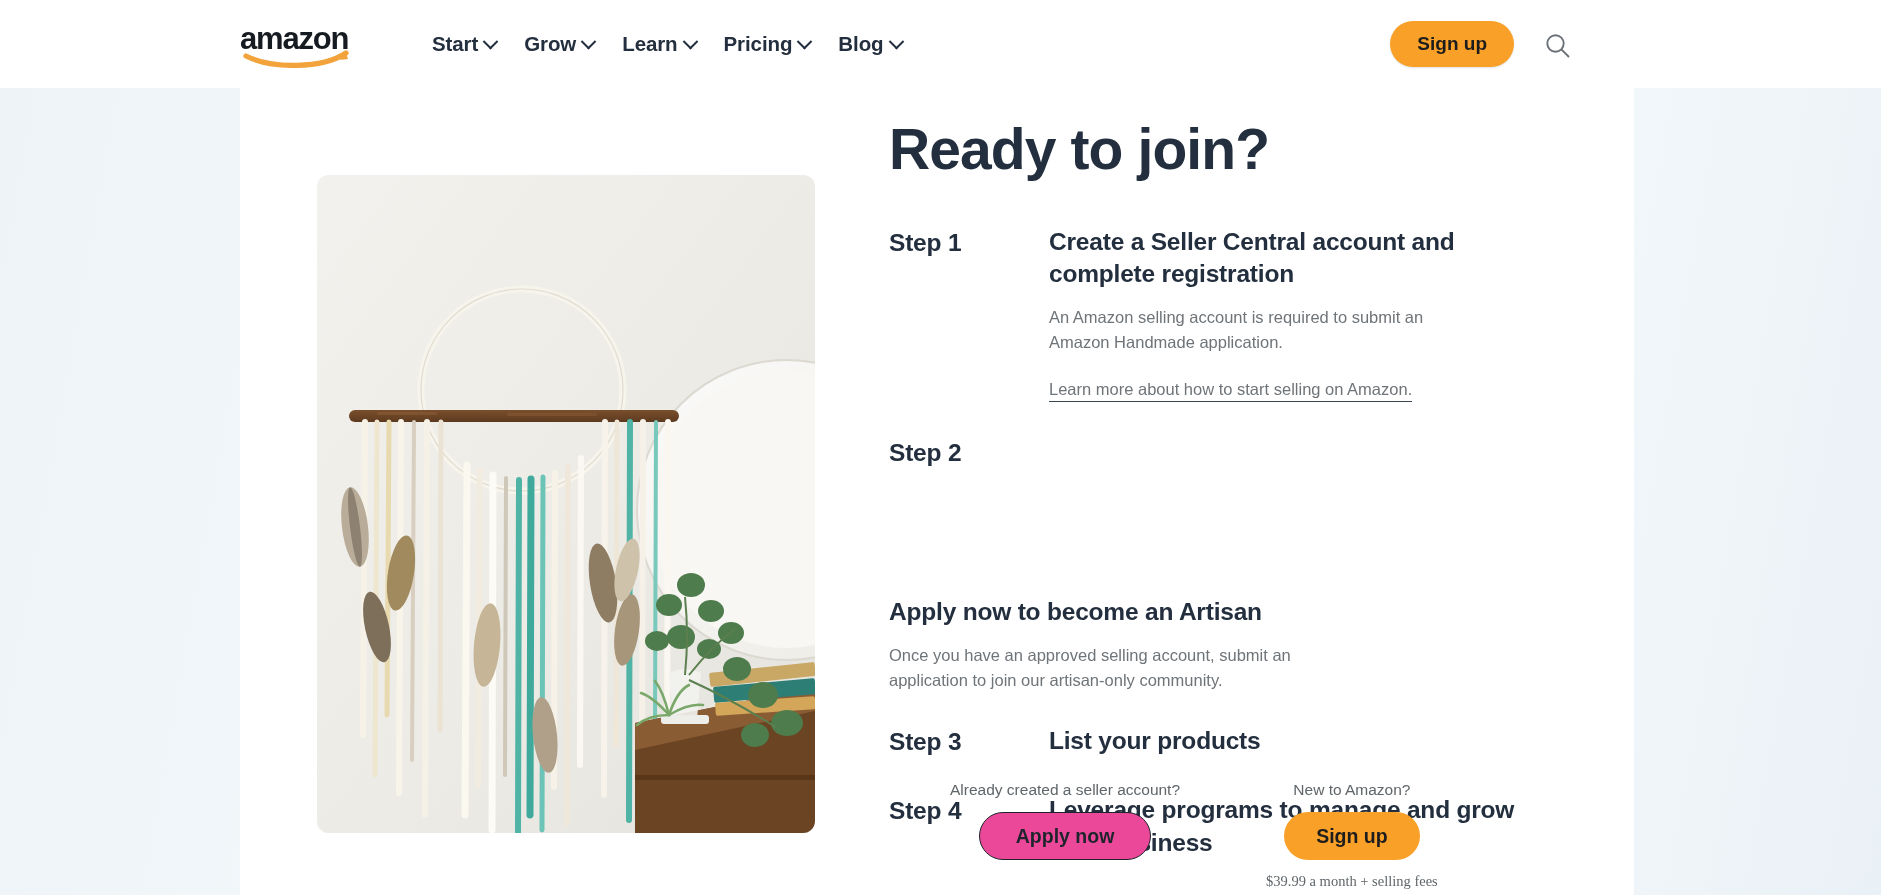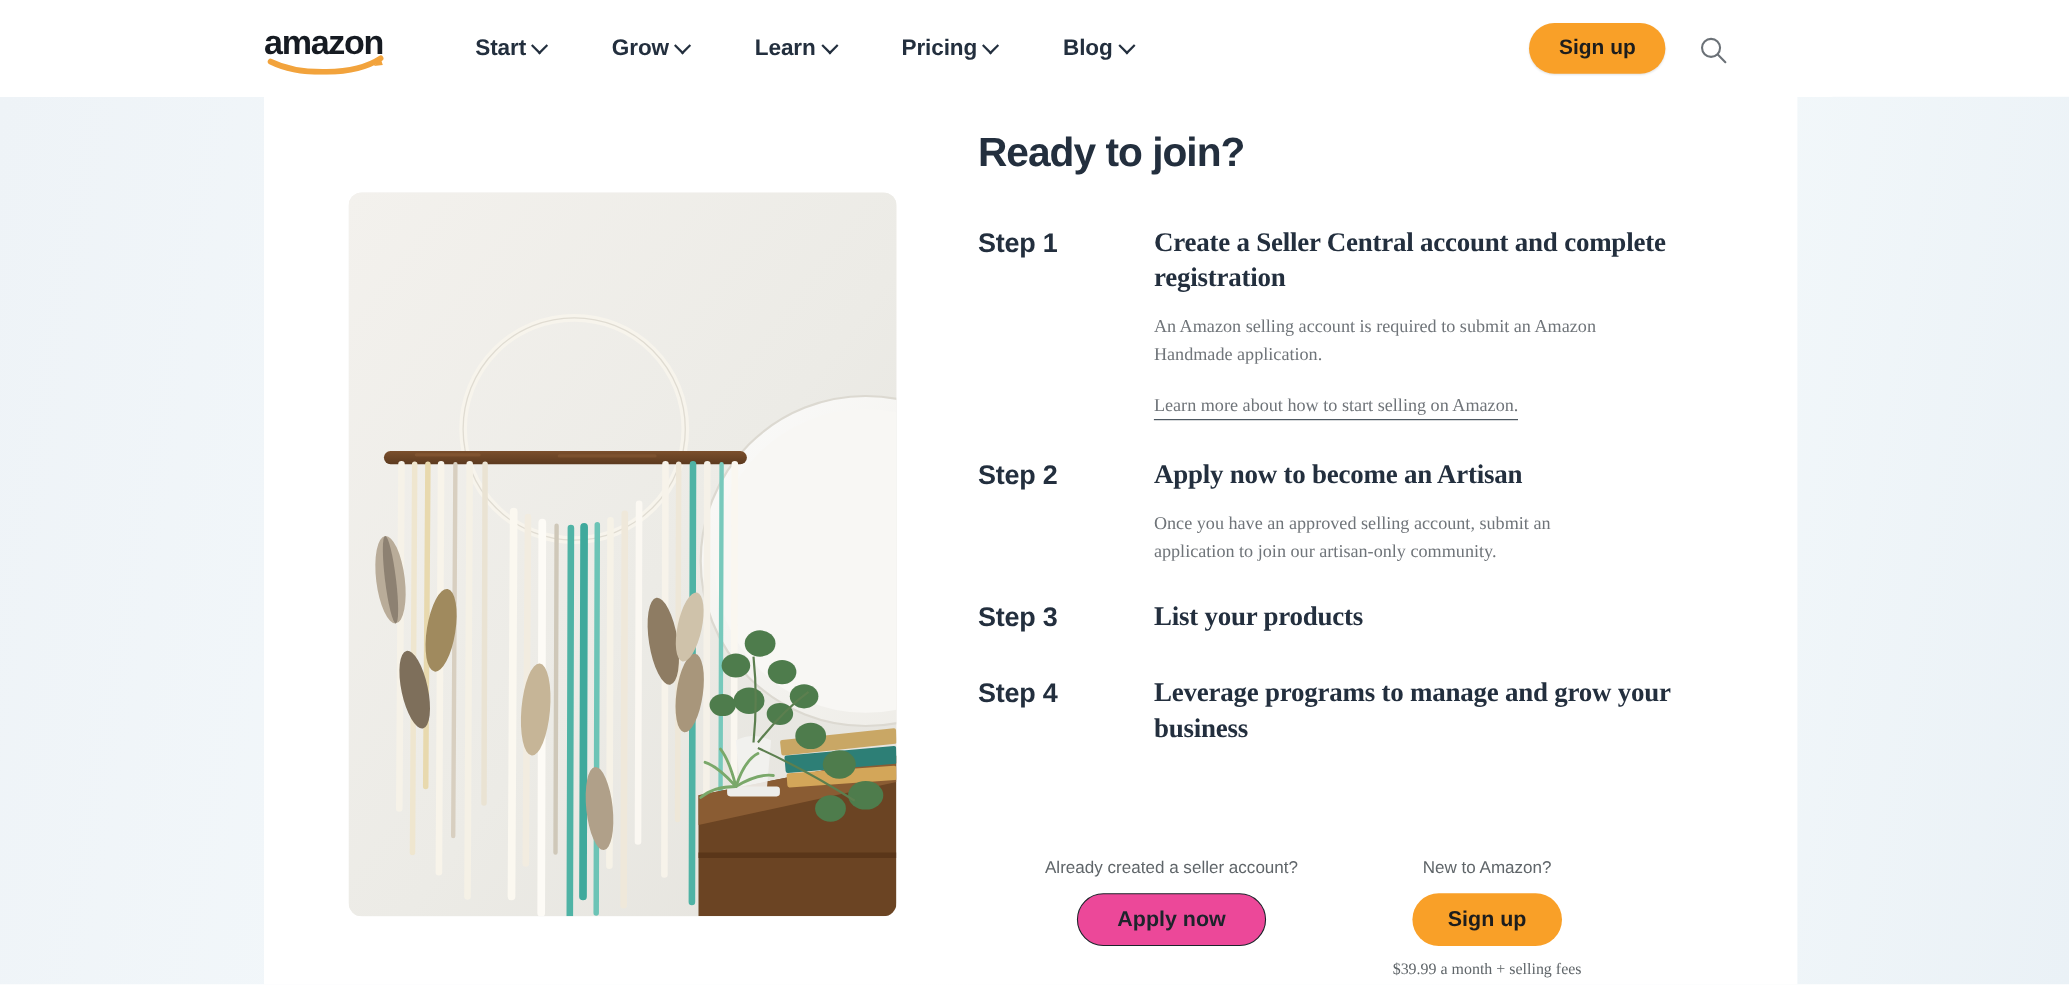--- a/index.html
+++ b/index.html
@@ -39,21 +39,21 @@
   }
   .logo-wrap svg { display: block; }
 
   .main-nav {
     position: absolute;
     left: 432px;
     top: 0;
     height: 88px;
     display: flex;
     align-items: center;
-    gap: 60px;
+    gap: 28px;
   }
   .nav-item {
     display: flex;
     align-items: center;
     gap: 7px;
     font-size: 20.5px;
     font-weight: 700;
     color: #232f3e;
     cursor: pointer;
     letter-spacing: -0.1px;
@@ -132,21 +132,21 @@
 
   
   .join-col {
     position: absolute;
     left: 889px;
     top: 120px;
     width: 640px;
   }
 
   .join-title {
-    font-size: 37px;
+    font-size: 57px;
     font-weight: 700;
     color: #232f3e;
     letter-spacing: -0.9px;
     line-height: 1.05;
     margin-bottom: 46px;
   }
 
   .step-row {
     display: flex;
     align-items: flex-start;
@@ -155,21 +155,21 @@
   }
   .step-label {
     flex: 0 0 124px;
     font-size: 24.5px;
     font-weight: 700;
     color: #232f3e;
     line-height: 1.33;
     letter-spacing: -0.2px;
     padding-top: 1px;
   }
-  .step-body { flex: 1 1 auto; font-family: Liberation Serif, serif; }
+  .step-body { flex: 1 1 auto; }
   .step-heading {
     font-size: 24.5px;
     font-weight: 700;
     color: #232f3e;
     line-height: 1.33;
     letter-spacing: -0.2px;
   }
   .step-desc {
     font-size: 16.5px;
     font-weight: 400;
@@ -183,21 +183,21 @@
     margin-top: 25px;
     font-size: 16.5px;
     color: #6f7479;
     text-decoration: none;
     border-bottom: 1.6px solid #3b4650;
     padding-bottom: 2px;
     cursor: pointer;
   }
 
   .gap-step1 { margin-bottom: 34px; }
-  .gap-step2 { margin-bottom: 32px; }
+  .gap-step2 { margin-bottom: 32px; flex-direction: column; }
   .gap-step3 { margin-bottom: 36px; }
   .gap-step4 { margin-bottom: 0; }
 
   
   .cta-block {
     position: absolute;
     left: 950px;
     top: 780px;
     width: 520px;
     display: flex;

